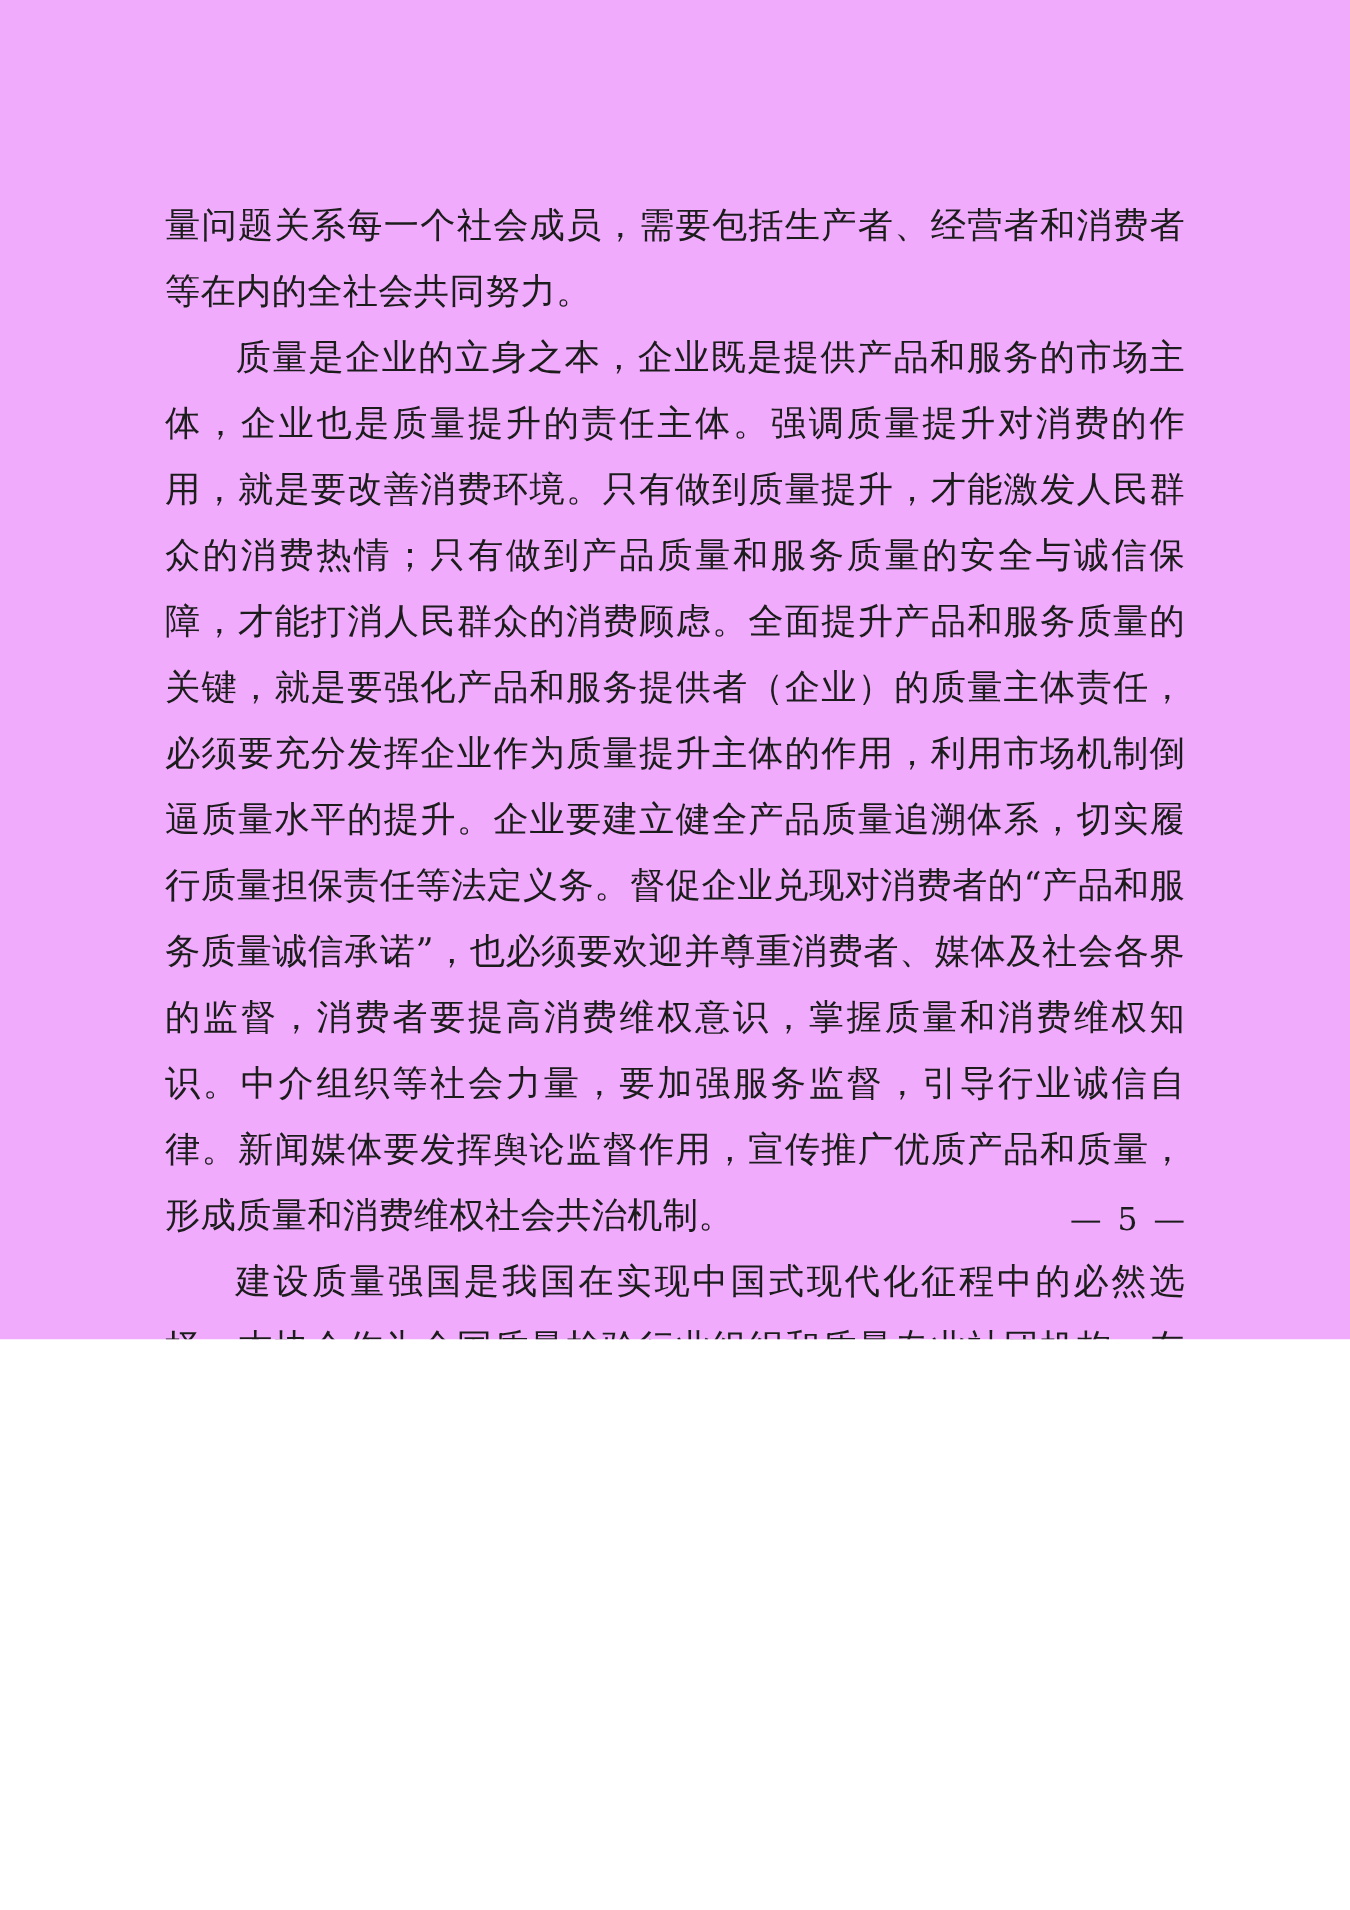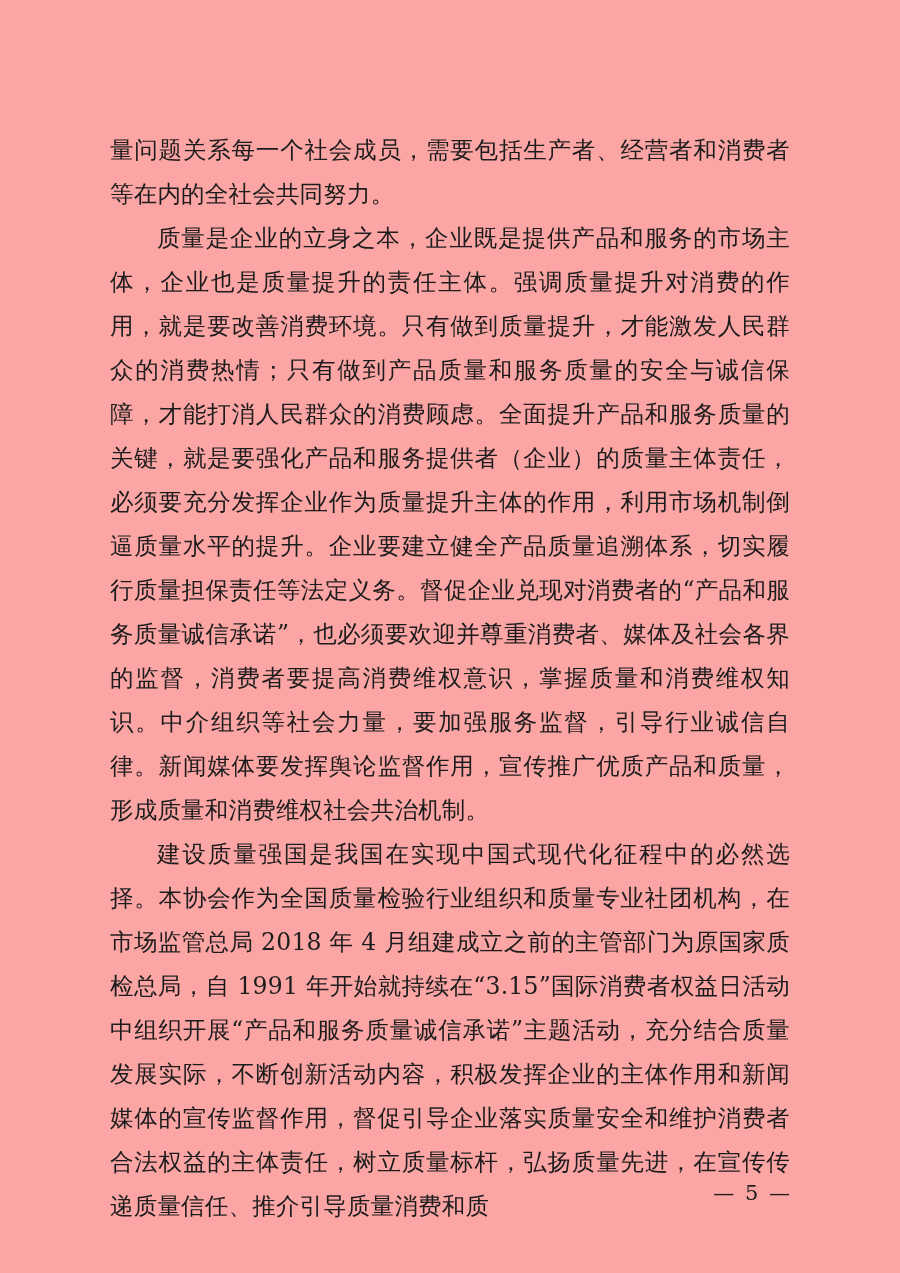--- a/index.html
+++ b/index.html
@@ -3,22 +3,22 @@
 <meta charset="utf-8">
 <style>
   html, body {
     margin: 0;
     padding: 0;
     background: #ffffff;
   }
   .page {
     position: relative;
     width: 900px;
-    height: 1273px;
-    background: #fca5a5;
+    height: 893px;
+    background: #f0abfc;
     box-sizing: border-box;
     overflow: hidden;
   }
   .content {
     position: absolute;
     left: 110px;
     top: 128px;
     width: 680px;
   }
   p.para {

